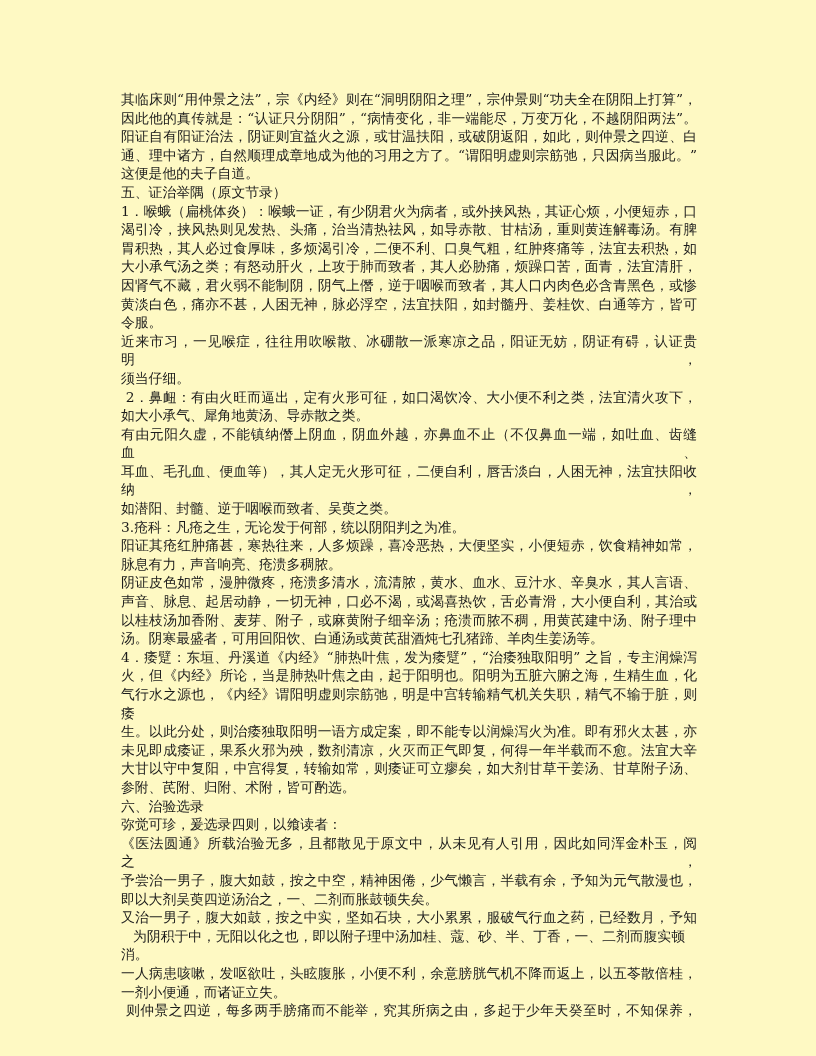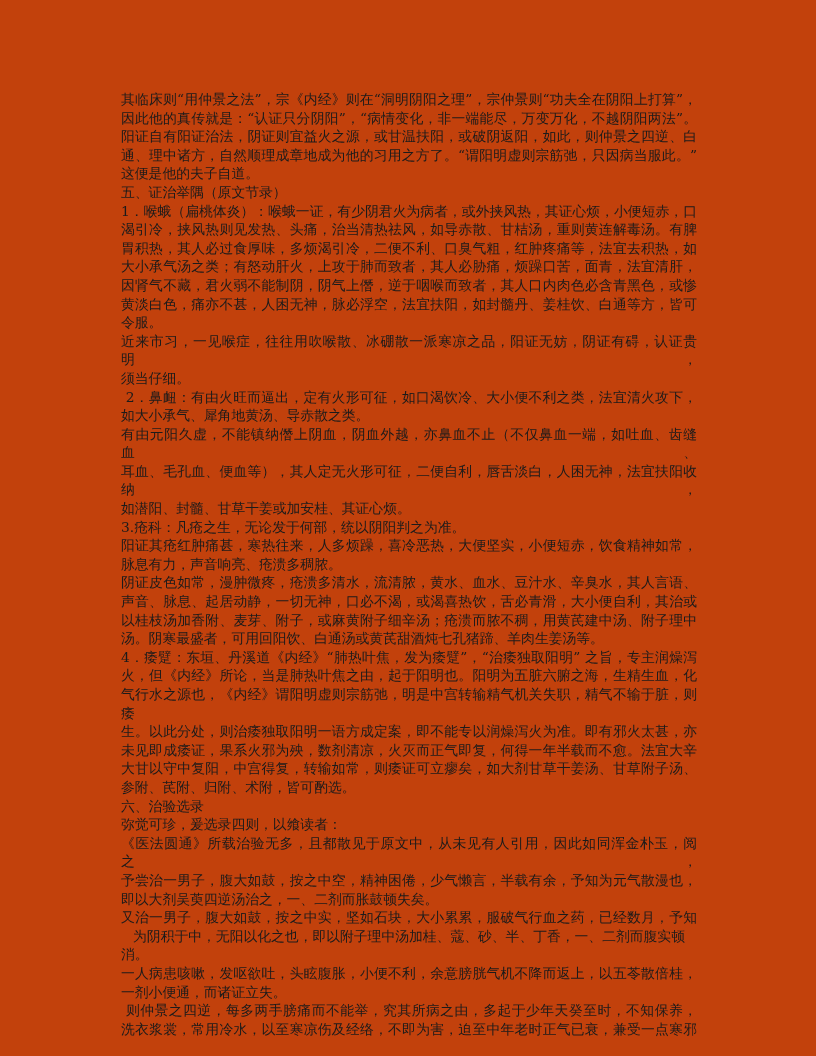--- a/index.html
+++ b/index.html
@@ -4,21 +4,21 @@
 <style>
   html, body {
     margin: 0;
     padding: 0;
     background: #ffffff;
   }
   .sheet {
     position: relative;
     width: 816px;
     height: 1056px;
-    background: #c2410c;
+    background: #fef9c3;
     overflow: hidden;
   }
   .textblock {
     position: absolute;
     left: 121px;
     top: 90px;
     width: 576px;
     font-family: "DejaVu Serif", "Liberation Serif", serif;
     font-size: 13.8px;
     line-height: 18.6px;
@@ -54,21 +54,21 @@
       <div class="line j">大小承气汤之类；有怒动肝火，上攻于肺而致者，其人必胁痛，烦躁口苦，面青，法宜清肝，</div>
       <div class="line j">因肾气不藏，君火弱不能制阴，阴气上僭，逆于咽喉而致者，其人口内肉色必含青黑色，或惨</div>
       <div class="line j">黄淡白色，痛亦不甚，人困无神，脉必浮空，法宜扶阳，如封髓丹、姜桂饮、白通等方，皆可</div>
       <div class="line e">令服。</div>
       <div class="line j">近来市习，一见喉症，往往用吹喉散、冰硼散一派寒凉之品，阳证无妨，阴证有碍，认证贵明，</div>
       <div class="line e">须当仔细。</div>
       <div class="line j"> 2．鼻衄：有由火旺而逼出，定有火形可征，如口渴饮冷、大小便不利之类，法宜清火攻下，</div>
       <div class="line e">如大小承气、犀角地黄汤、导赤散之类。</div>
       <div class="line j">有由元阳久虚，不能镇纳僭上阴血，阴血外越，亦鼻血不止（不仅鼻血一端，如吐血、齿缝血、</div>
       <div class="line j">耳血、毛孔血、便血等），其人定无火形可征，二便自利，唇舌淡白，人困无神，法宜扶阳收纳，</div>
-      <div class="line e">如潜阳、封髓、甘草干姜或加安桂、其证心烦。</div>
+      <div class="line e">如潜阳、封髓、逆于咽喉而致者、吴萸之类。</div>
       <div class="line e">3.疮科：凡疮之生，无论发于何部，统以阴阳判之为准。</div>
       <div class="line j">阳证其疮红肿痛甚，寒热往来，人多烦躁，喜冷恶热，大便坚实，小便短赤，饮食精神如常，</div>
       <div class="line e">脉息有力，声音响亮、疮溃多稠脓。</div>
       <div class="line j">阴证皮色如常，漫肿微疼，疮溃多清水，流清脓，黄水、血水、豆汁水、辛臭水，其人言语、</div>
       <div class="line j">声音、脉息、起居动静，一切无神，口必不渴，或渴喜热饮，舌必青滑，大小便自利，其治或</div>
       <div class="line j">以桂枝汤加香附、麦芽、附子，或麻黄附子细辛汤；疮溃而脓不稠，用黄芪建中汤、附子理中</div>
       <div class="line e">汤。阴寒最盛者，可用回阳饮、白通汤或黄芪甜酒炖七孔猪蹄、羊肉生姜汤等。</div>
       <div class="line j">4．痿躄：东垣、丹溪道《内经》“肺热叶焦，发为痿躄”，“治痿独取阳明” 之旨，专主润燥泻</div>
       <div class="line j">火，但《内经》所论，当是肺热叶焦之由，起于阳明也。阳明为五脏六腑之海，生精生血，化</div>
       <div class="line j">气行水之源也，《内经》谓阳明虚则宗筋弛，明是中宫转输精气机关失职，精气不输于脏，则痿</div>
@@ -79,15 +79,14 @@
       <div class="line e">六、治验选录</div>
       <div class="line e">弥觉可珍，爰选录四则，以飨读者：</div>
       <div class="line j">《医法圆通》所载治验无多，且都散见于原文中，从未见有人引用，因此如同浑金朴玉，阅之，</div>
       <div class="line j">予尝治一男子，腹大如鼓，按之中空，精神困倦，少气懒言，半载有余，予知为元气散漫也，</div>
       <div class="line e">即以大剂吴萸四逆汤治之，一、二剂而胀鼓顿失矣。</div>
       <div class="line j">又治一男子，腹大如鼓，按之中实，坚如石块，大小累累，服破气行血之药，已经数月，予知</div>
       <div class="line e">为阴积于中，无阳以化之也，即以附子理中汤加桂、蔻、砂、半、丁香，一、二剂而腹实顿消。</div>
       <div class="line j">一人病患咳嗽，发呕欲吐，头眩腹胀，小便不利，余意膀胱气机不降而返上，以五苓散倍桂，</div>
       <div class="line e">一剂小便通，而诸证立失。</div>
       <div class="line j"> 则仲景之四逆，每多两手膀痛而不能举，究其所病之由，多起于少年天癸至时，不知保养，</div>
-      <div class="line j">洗衣浆裳，常用冷水，以至寒凉伤及经络，不即为害，迫至中年老时正气已衰，兼受一点寒邪</div>
     </div>
 </div>
 
 </body></html>

